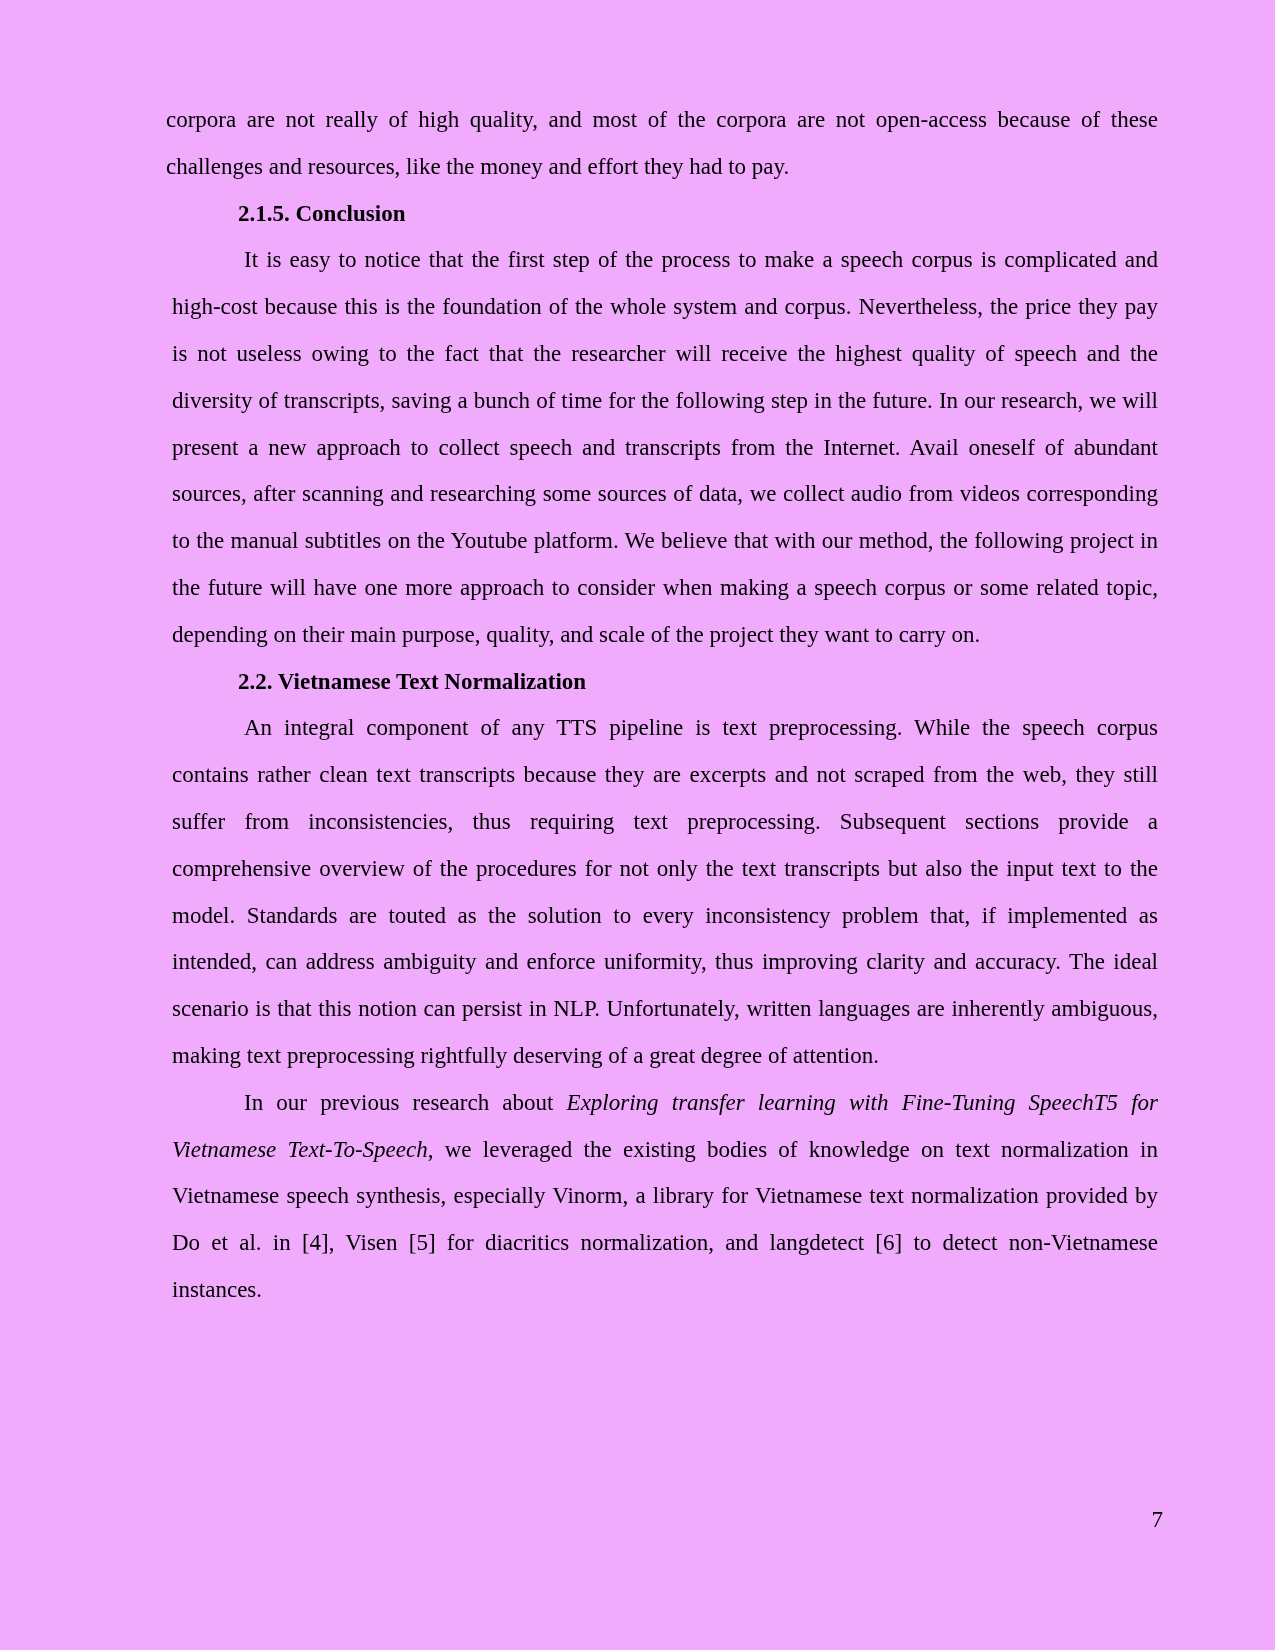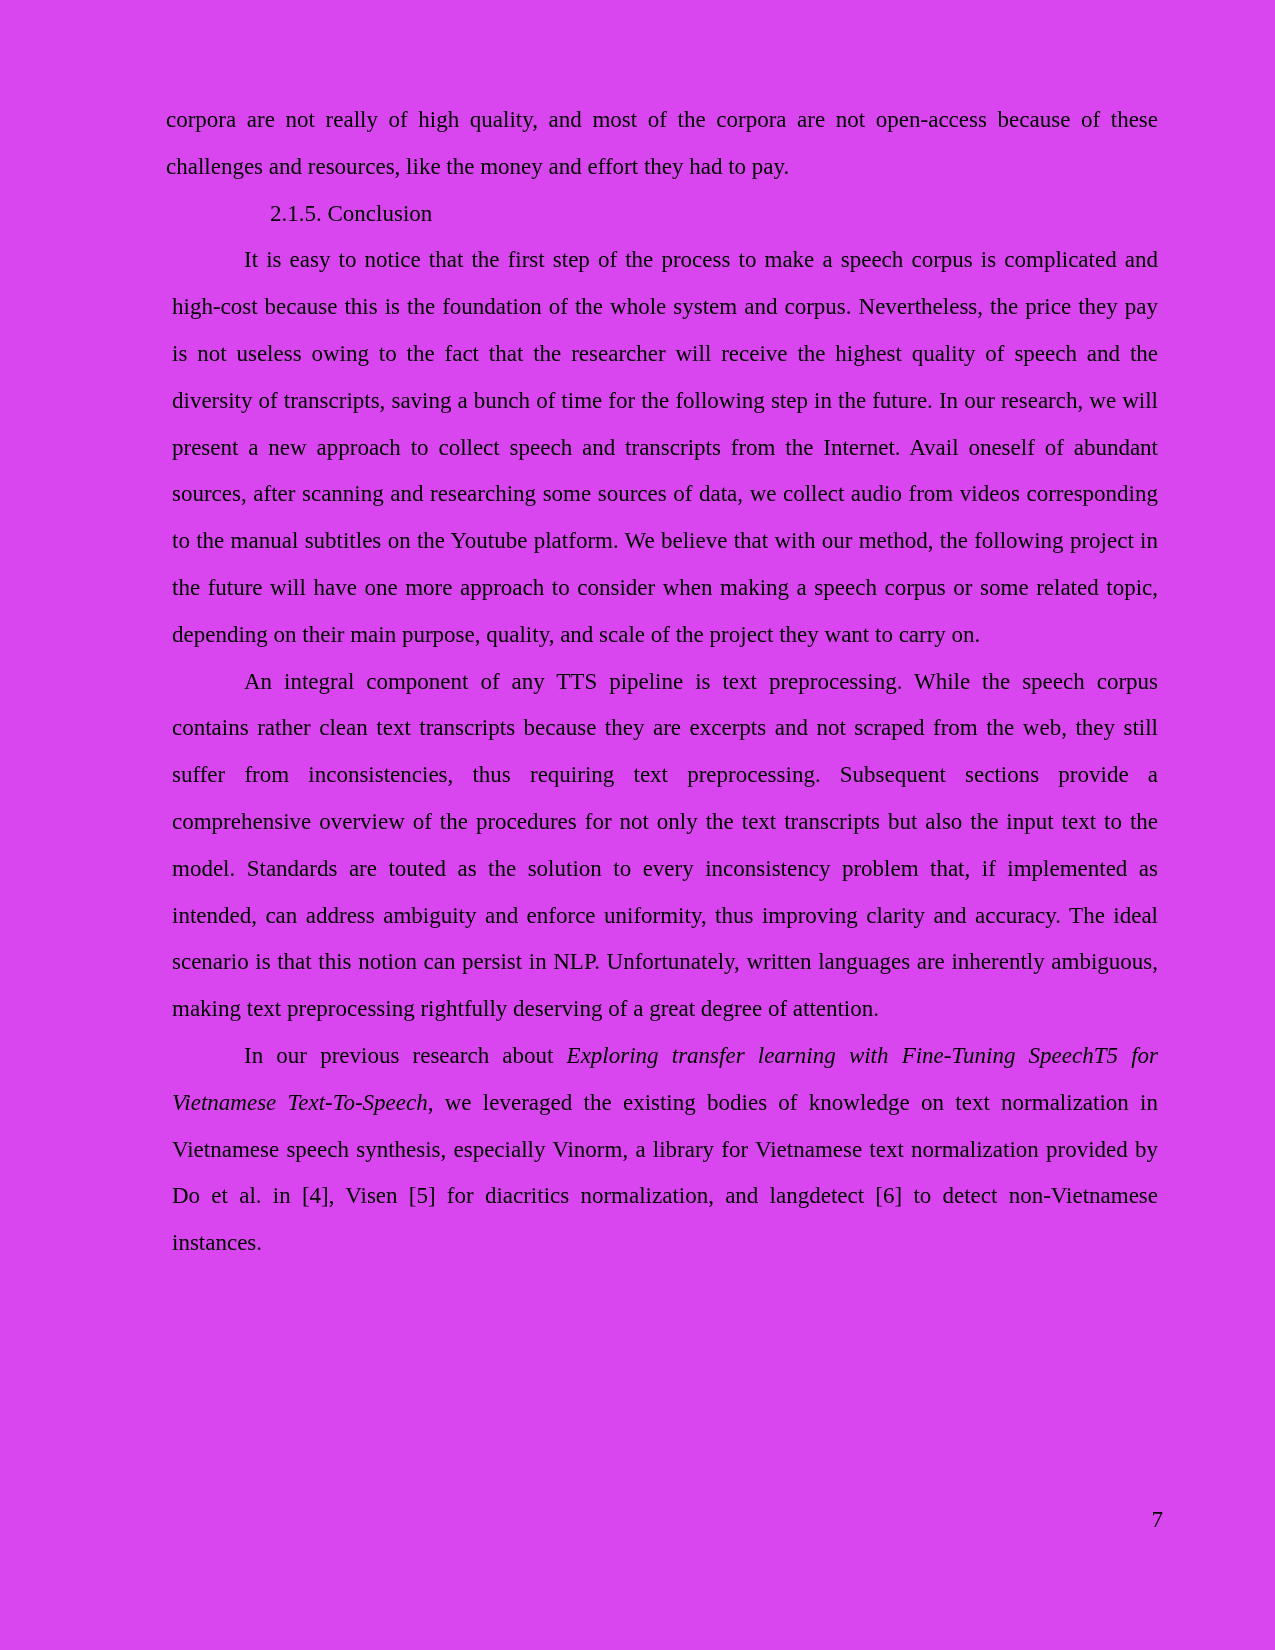--- a/index.html
+++ b/index.html
@@ -4,21 +4,21 @@
 <style>
   html, body {
     margin: 0;
     padding: 0;
     background: #ffffff;
   }
   .page {
     position: relative;
     width: 1275px;
     height: 1650px;
-    background: #d946ef;
+    background: #f0abfc;
     color: #000000;
     font-family: "Liberation Serif", "DejaVu Serif", serif;
     font-size: 23px;
     overflow: hidden;
   }
   .content {
     position: absolute;
     left: 166px;
     top: 97px;
     width: 992px;
@@ -35,36 +35,37 @@
     text-indent: 72px;
     margin-left: 6px;
   }
   .heading {
     font-weight: bold;
     text-align: left;
     text-indent: 72px;
   }
   .seg-normal { font-style: normal; }
   .seg-italic { font-style: italic; }
-  .seg-bold   { font-weight: normal; margin-left: 32px; }
+  .seg-bold   { font-weight: bold; }
   .page-footer {
     position: absolute;
     top: 1506px;
     right: 112px;
     font-size: 23px;
     line-height: 28px;
   }
 </style>
 </head>
 <body>
 
 <div class="page">
   <div class="content">
       <p class="para"><span class="seg-normal">corpora are not really of high quality, and most of the corpora are not open-access because of these challenges and resources, like the money and effort they had to pay.</span></p>
       <p class="heading"><span class="seg-bold">2.1.5. Conclusion</span></p>
       <p class="para indent"><span class="seg-normal">It is easy to notice that the first step of the process to make a speech corpus is complicated and high-cost because this is the foundation of the whole system and corpus. Nevertheless, the price they pay is not useless owing to the fact that the researcher will receive the highest quality of speech and the diversity of transcripts, saving a bunch of time for the following step in the future. In our research, we will present a new approach to collect speech and transcripts from the Internet. Avail oneself of abundant sources, after scanning and researching some sources of data, we collect audio from videos corresponding to the manual subtitles on the Youtube platform. We believe that with our method, the following project in the future will have one more approach to consider when making a speech corpus or some related topic, depending on their main purpose, quality, and scale of the project they want to carry on.</span></p>
+      <p class="heading"><span class="seg-bold">2.2. Vietnamese Text Normalization</span></p>
       <p class="para indent"><span class="seg-normal">An integral component of any TTS pipeline is text preprocessing. While the speech corpus contains rather clean text transcripts because they are excerpts and not scraped from the web, they still suffer from inconsistencies, thus requiring text preprocessing. Subsequent sections provide a comprehensive overview of the procedures for not only the text transcripts but also the input text to the model. Standards are touted as the solution to every inconsistency problem that, if implemented as intended, can address ambiguity and enforce uniformity, thus improving clarity and accuracy. The ideal scenario is that this notion can persist in NLP. Unfortunately, written languages are inherently ambiguous, making text preprocessing rightfully deserving of a great degree of attention.</span></p>
       <p class="para indent"><span class="seg-normal">In our previous research about </span><span class="seg-italic">Exploring transfer learning with Fine-Tuning SpeechT5 for Vietnamese Text-To-Speech</span><span class="seg-normal">, we leveraged the existing bodies of knowledge on text normalization in Vietnamese speech synthesis, especially Vinorm, a library for Vietnamese text normalization provided by Do et al. in [4], Visen [5] for diacritics normalization, and langdetect [6] to detect non-Vietnamese instances.</span></p>
     </div>
   <div class="page-footer">
     <span>7</span>
   </div>
 </div>
 
 </body></html>

